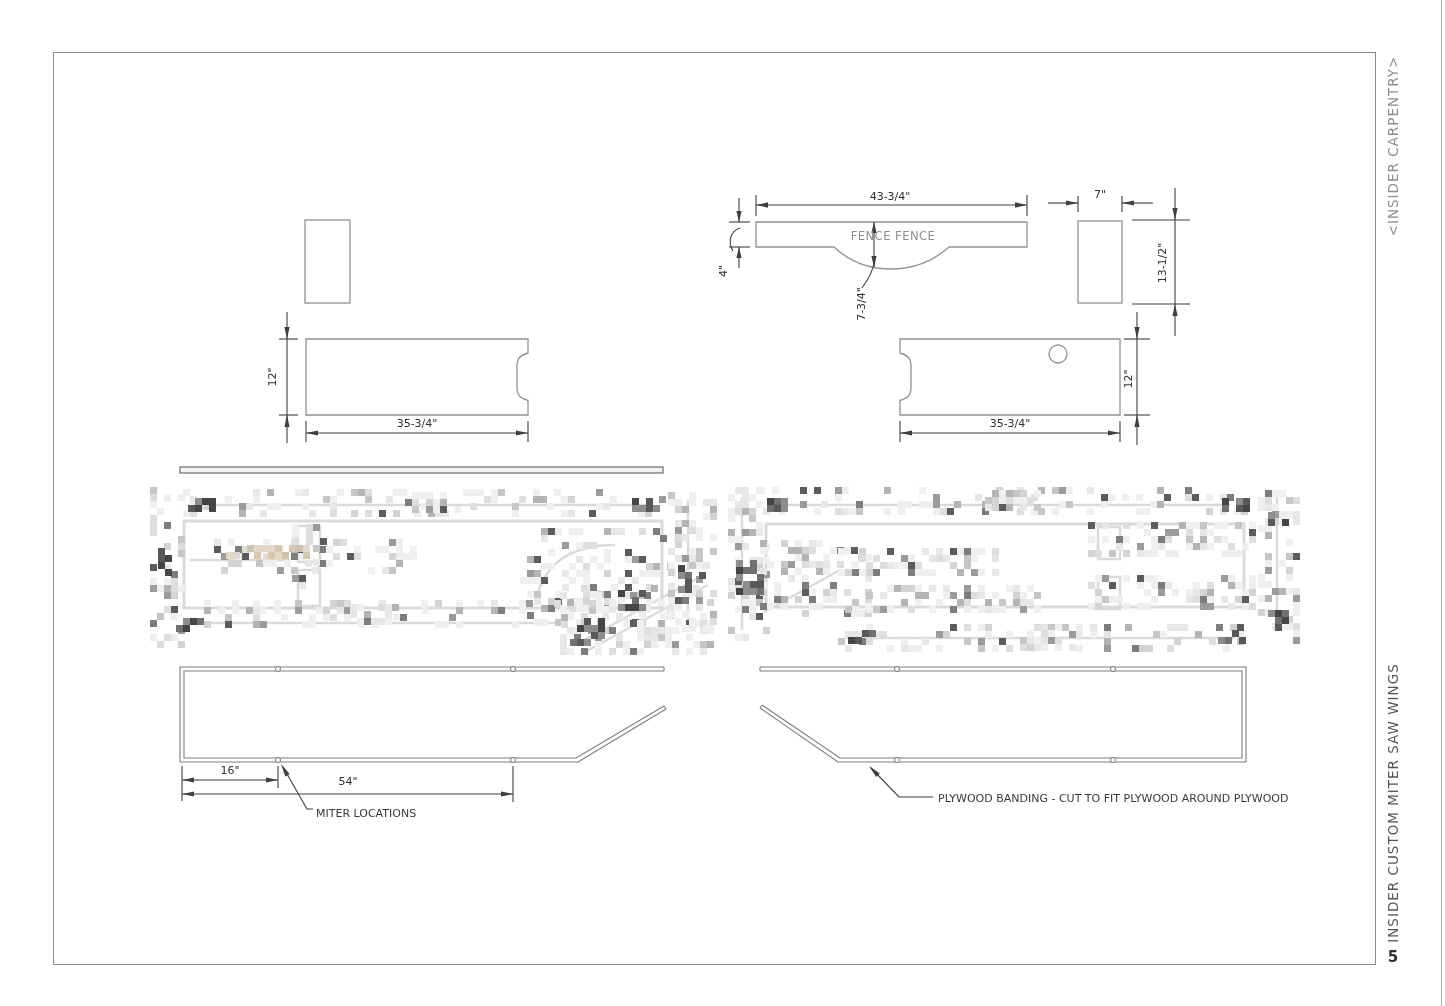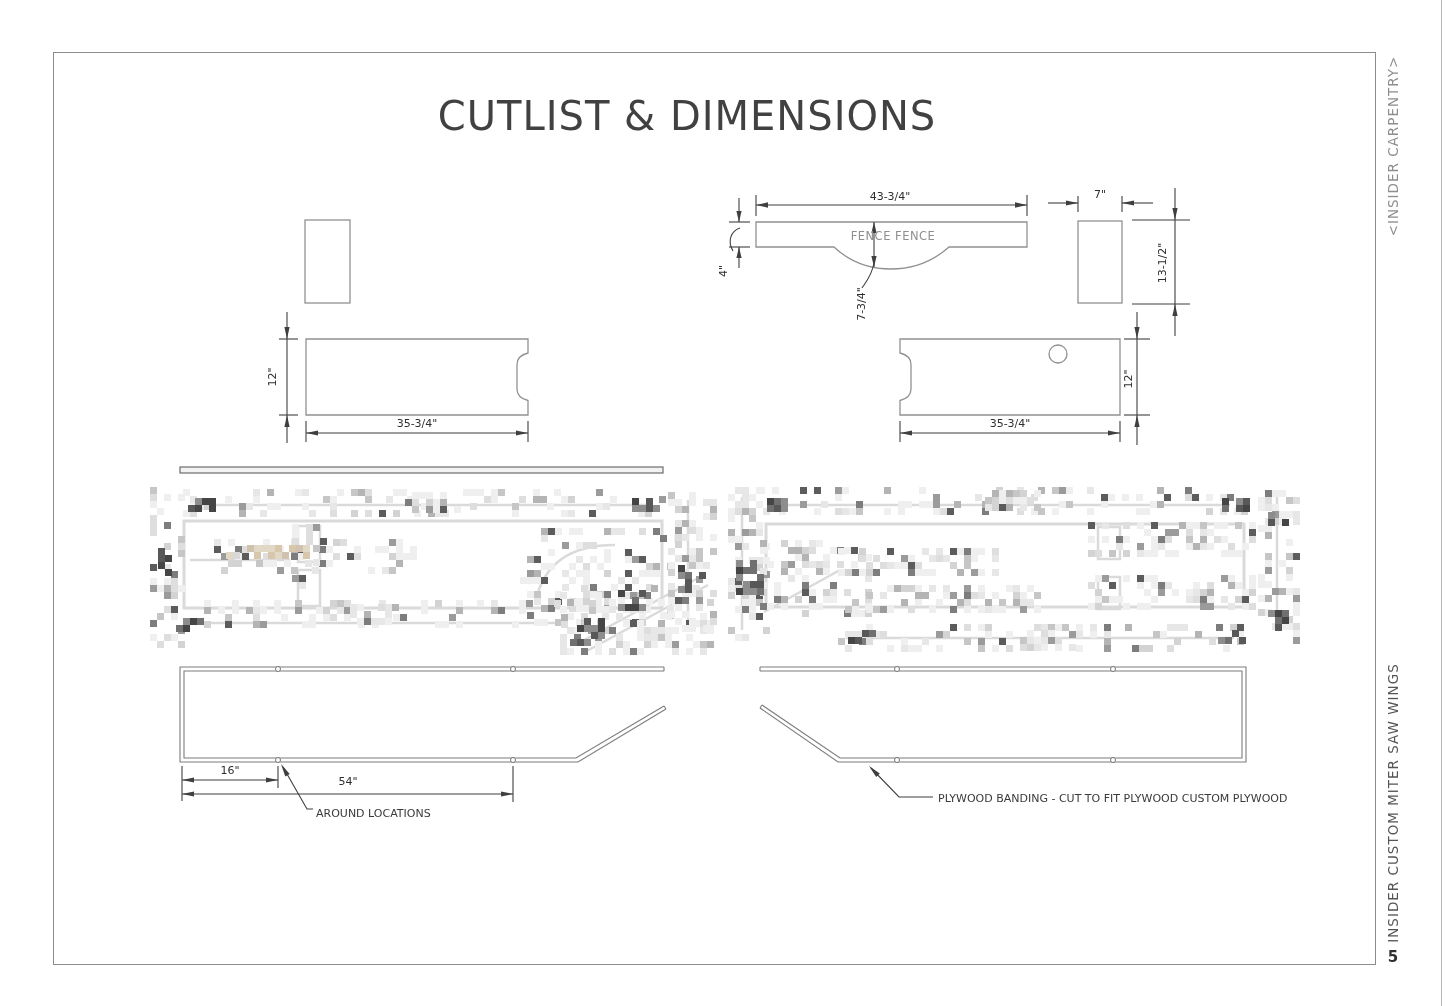--- a/index.html
+++ b/index.html
@@ -1319,37 +1319,36 @@
       <div class="px" style="left: 303px; top: 545px; background: rgb(226, 216, 198);"></div>
       <div class="px" style="left: 226px; top: 552px; background: rgb(226, 216, 198);"></div>
       <div class="px" style="left: 233px; top: 552px; background: rgb(216, 216, 216);"></div>
       <div class="px" style="left: 254px; top: 552px; background: rgb(217, 199, 173);"></div>
       <div class="px" style="left: 268px; top: 552px; background: rgb(217, 199, 173);"></div>
       <div class="px" style="left: 275px; top: 552px; background: rgb(226, 216, 198);"></div>
       <div class="px" style="left: 282px; top: 552px; background: rgb(207, 195, 176);"></div>
       <div class="px" style="left: 303px; top: 552px; background: rgb(217, 199, 173);"></div>
     </div>
 
-  <div class="title">CUTLIST &amp; DIMENSIONS</div>
 
   <div class="dimtext" style="left:890px;top:196px;">43-3/4"</div>
   <div class="crown-lbl" style="left:893px;top:236px;">FENCE FENCE</div>
   <div class="vtext" style="left:723px;top:271px;">4"</div>
   <div class="vtext" style="left:861px;top:304px;">7-3/4"</div>
 
   <div class="dimtext" style="left:1100px;top:194px;">7"</div>
   <div class="vtext" style="left:1162px;top:263px;">13-1/2"</div>
 
   <div class="vtext" style="left:272px;top:377px;">12"</div>
   <div class="dimtext" style="left:417px;top:423px;">35-3/4"</div>
 
   <div class="vtext" style="left:1128px;top:379px;">12"</div>
   <div class="dimtext" style="left:1010px;top:423px;">35-3/4"</div>
 
   <div class="dimtext" style="left:230px;top:770px;">16"</div>
   <div class="dimtext" style="left:348px;top:781px;">54"</div>
-  <div class="lbl" style="left:316px;top:813px;">AROUND LOCATIONS</div>
-  <div class="lbl" style="left:938px;top:798px;">PLYWOOD BANDING - CUT TO FIT PLYWOOD CUSTOM PLYWOOD</div>
+  <div class="lbl" style="left:316px;top:813px;">MITER LOCATIONS</div>
+  <div class="lbl" style="left:938px;top:798px;">PLYWOOD BANDING - CUT TO FIT PLYWOOD AROUND PLYWOOD</div>
 
   <div class="side-top">&lt;INSIDER CARPENTRY&gt;</div>
   <div class="side-bottom">INSIDER CUSTOM MITER SAW WINGS</div>
   <div class="page-num">5</div>
 </div>
 
 </body></html>

